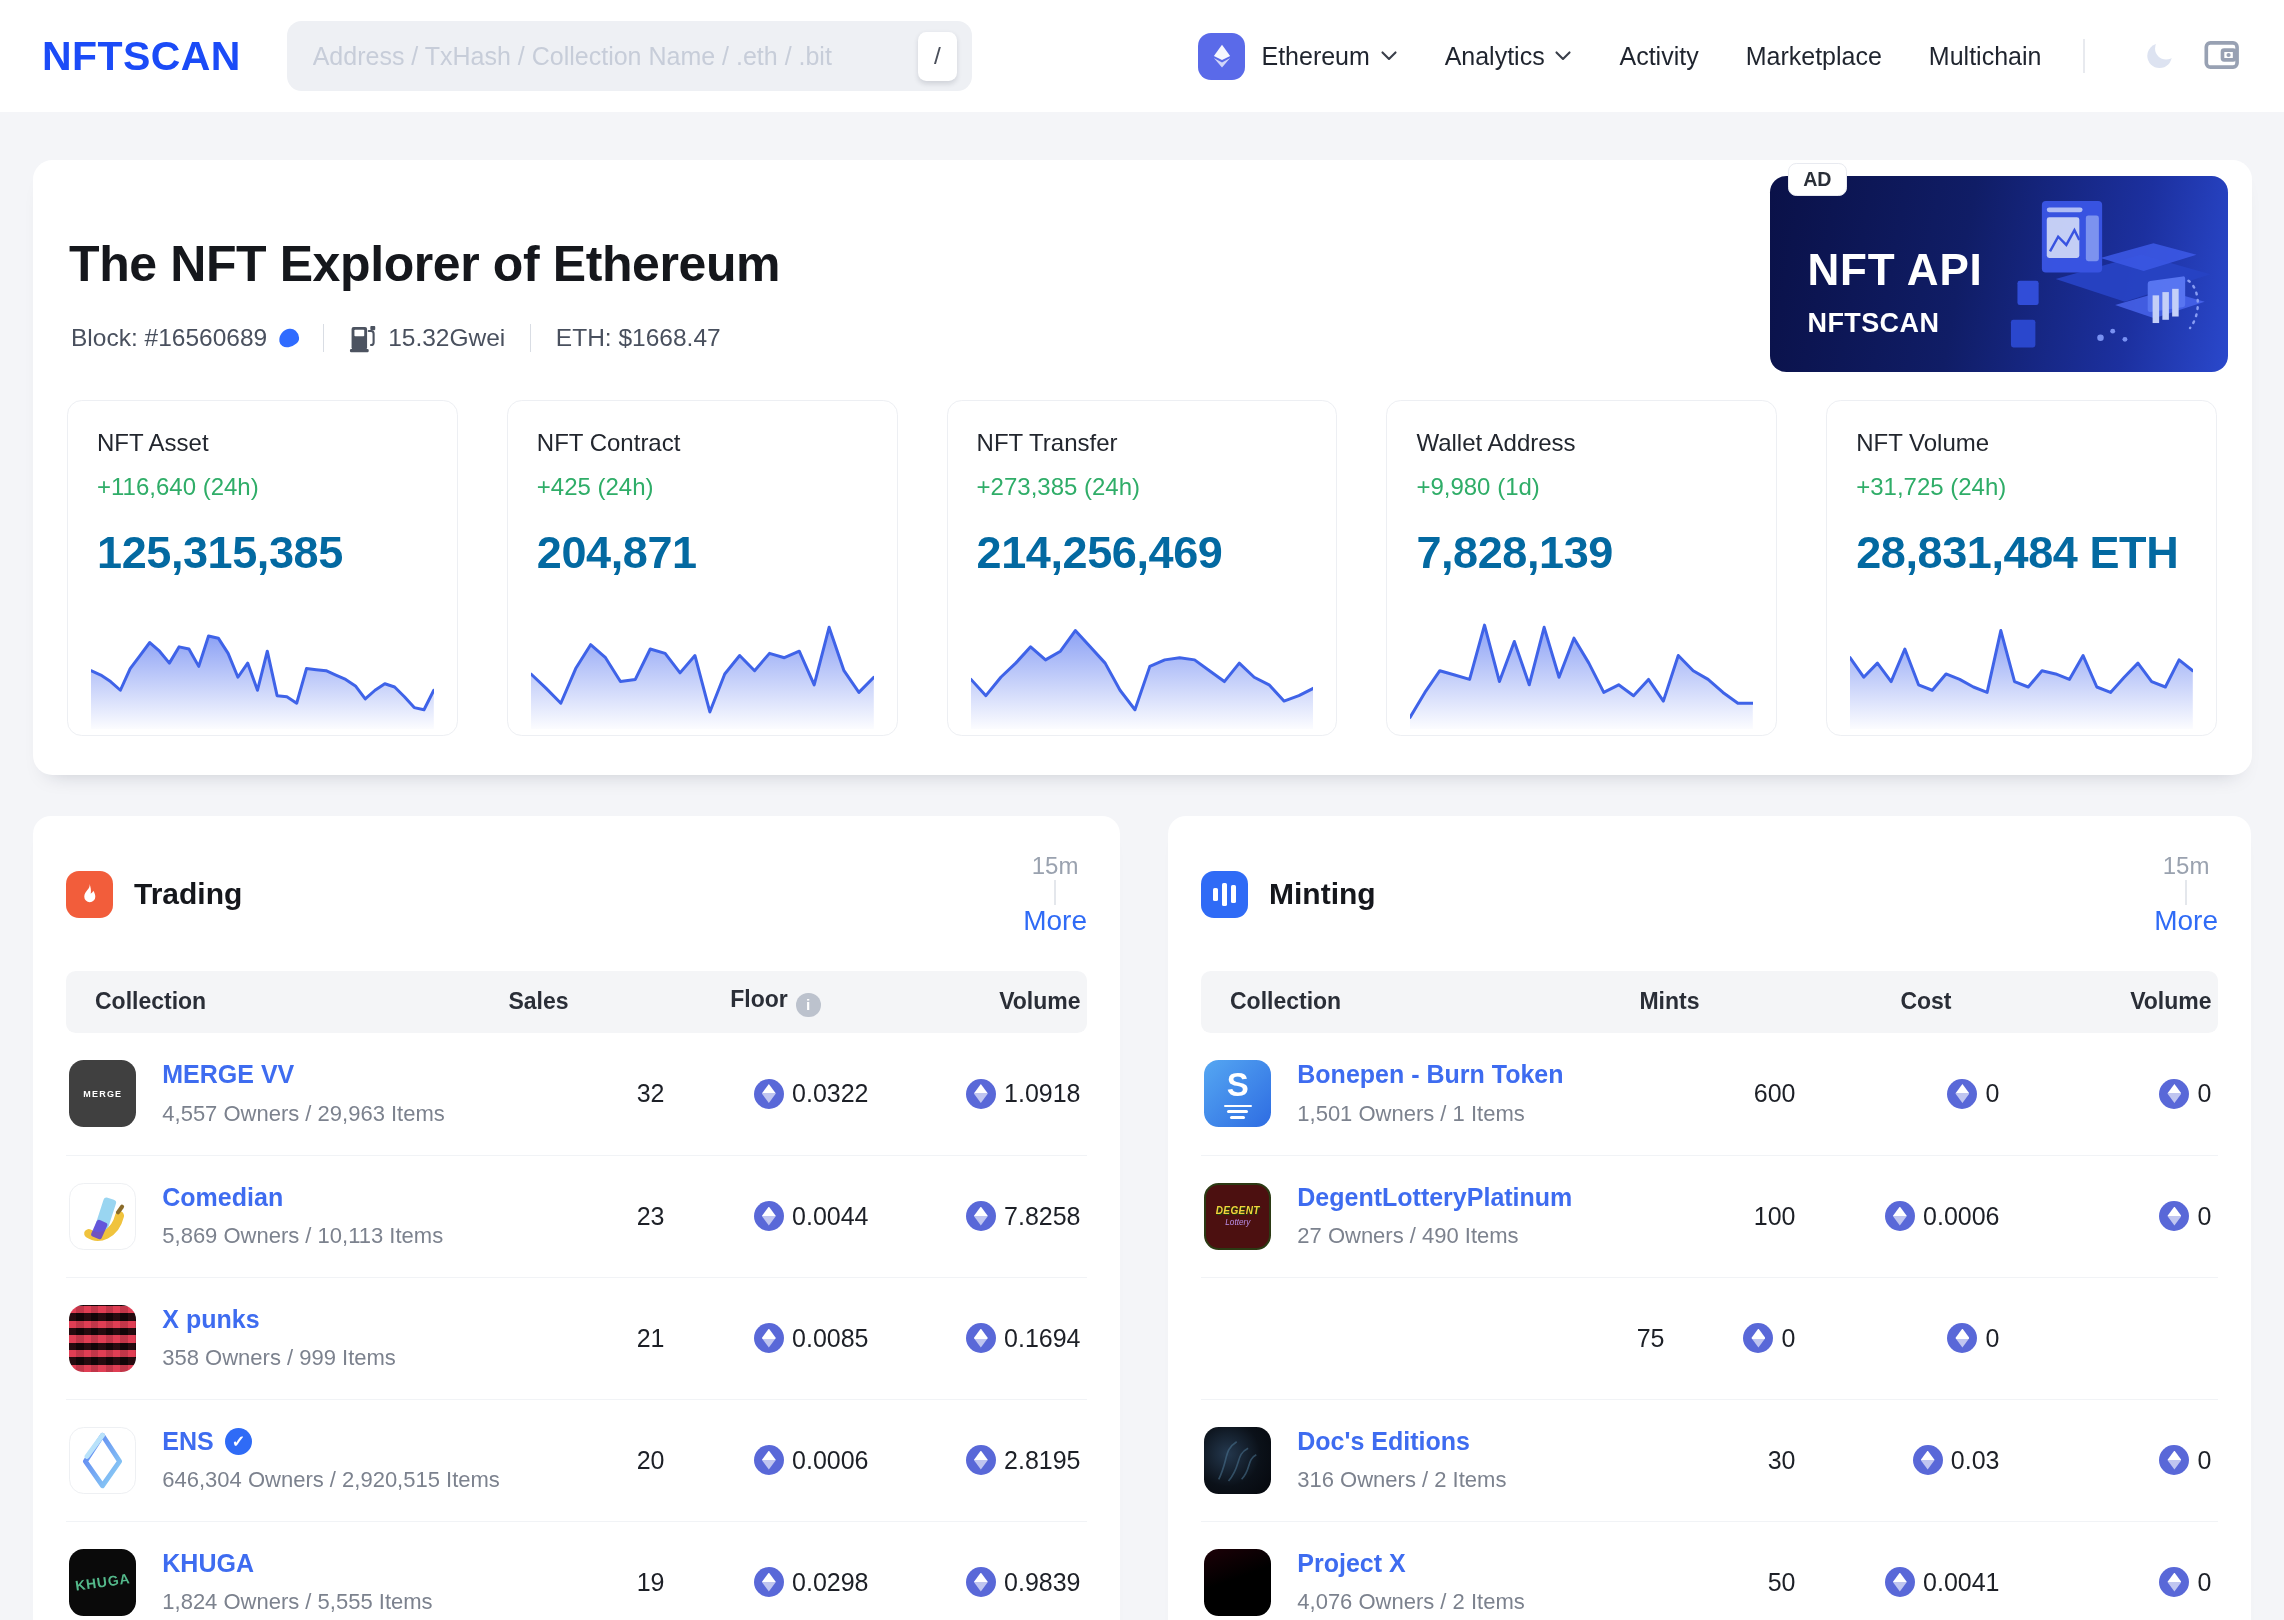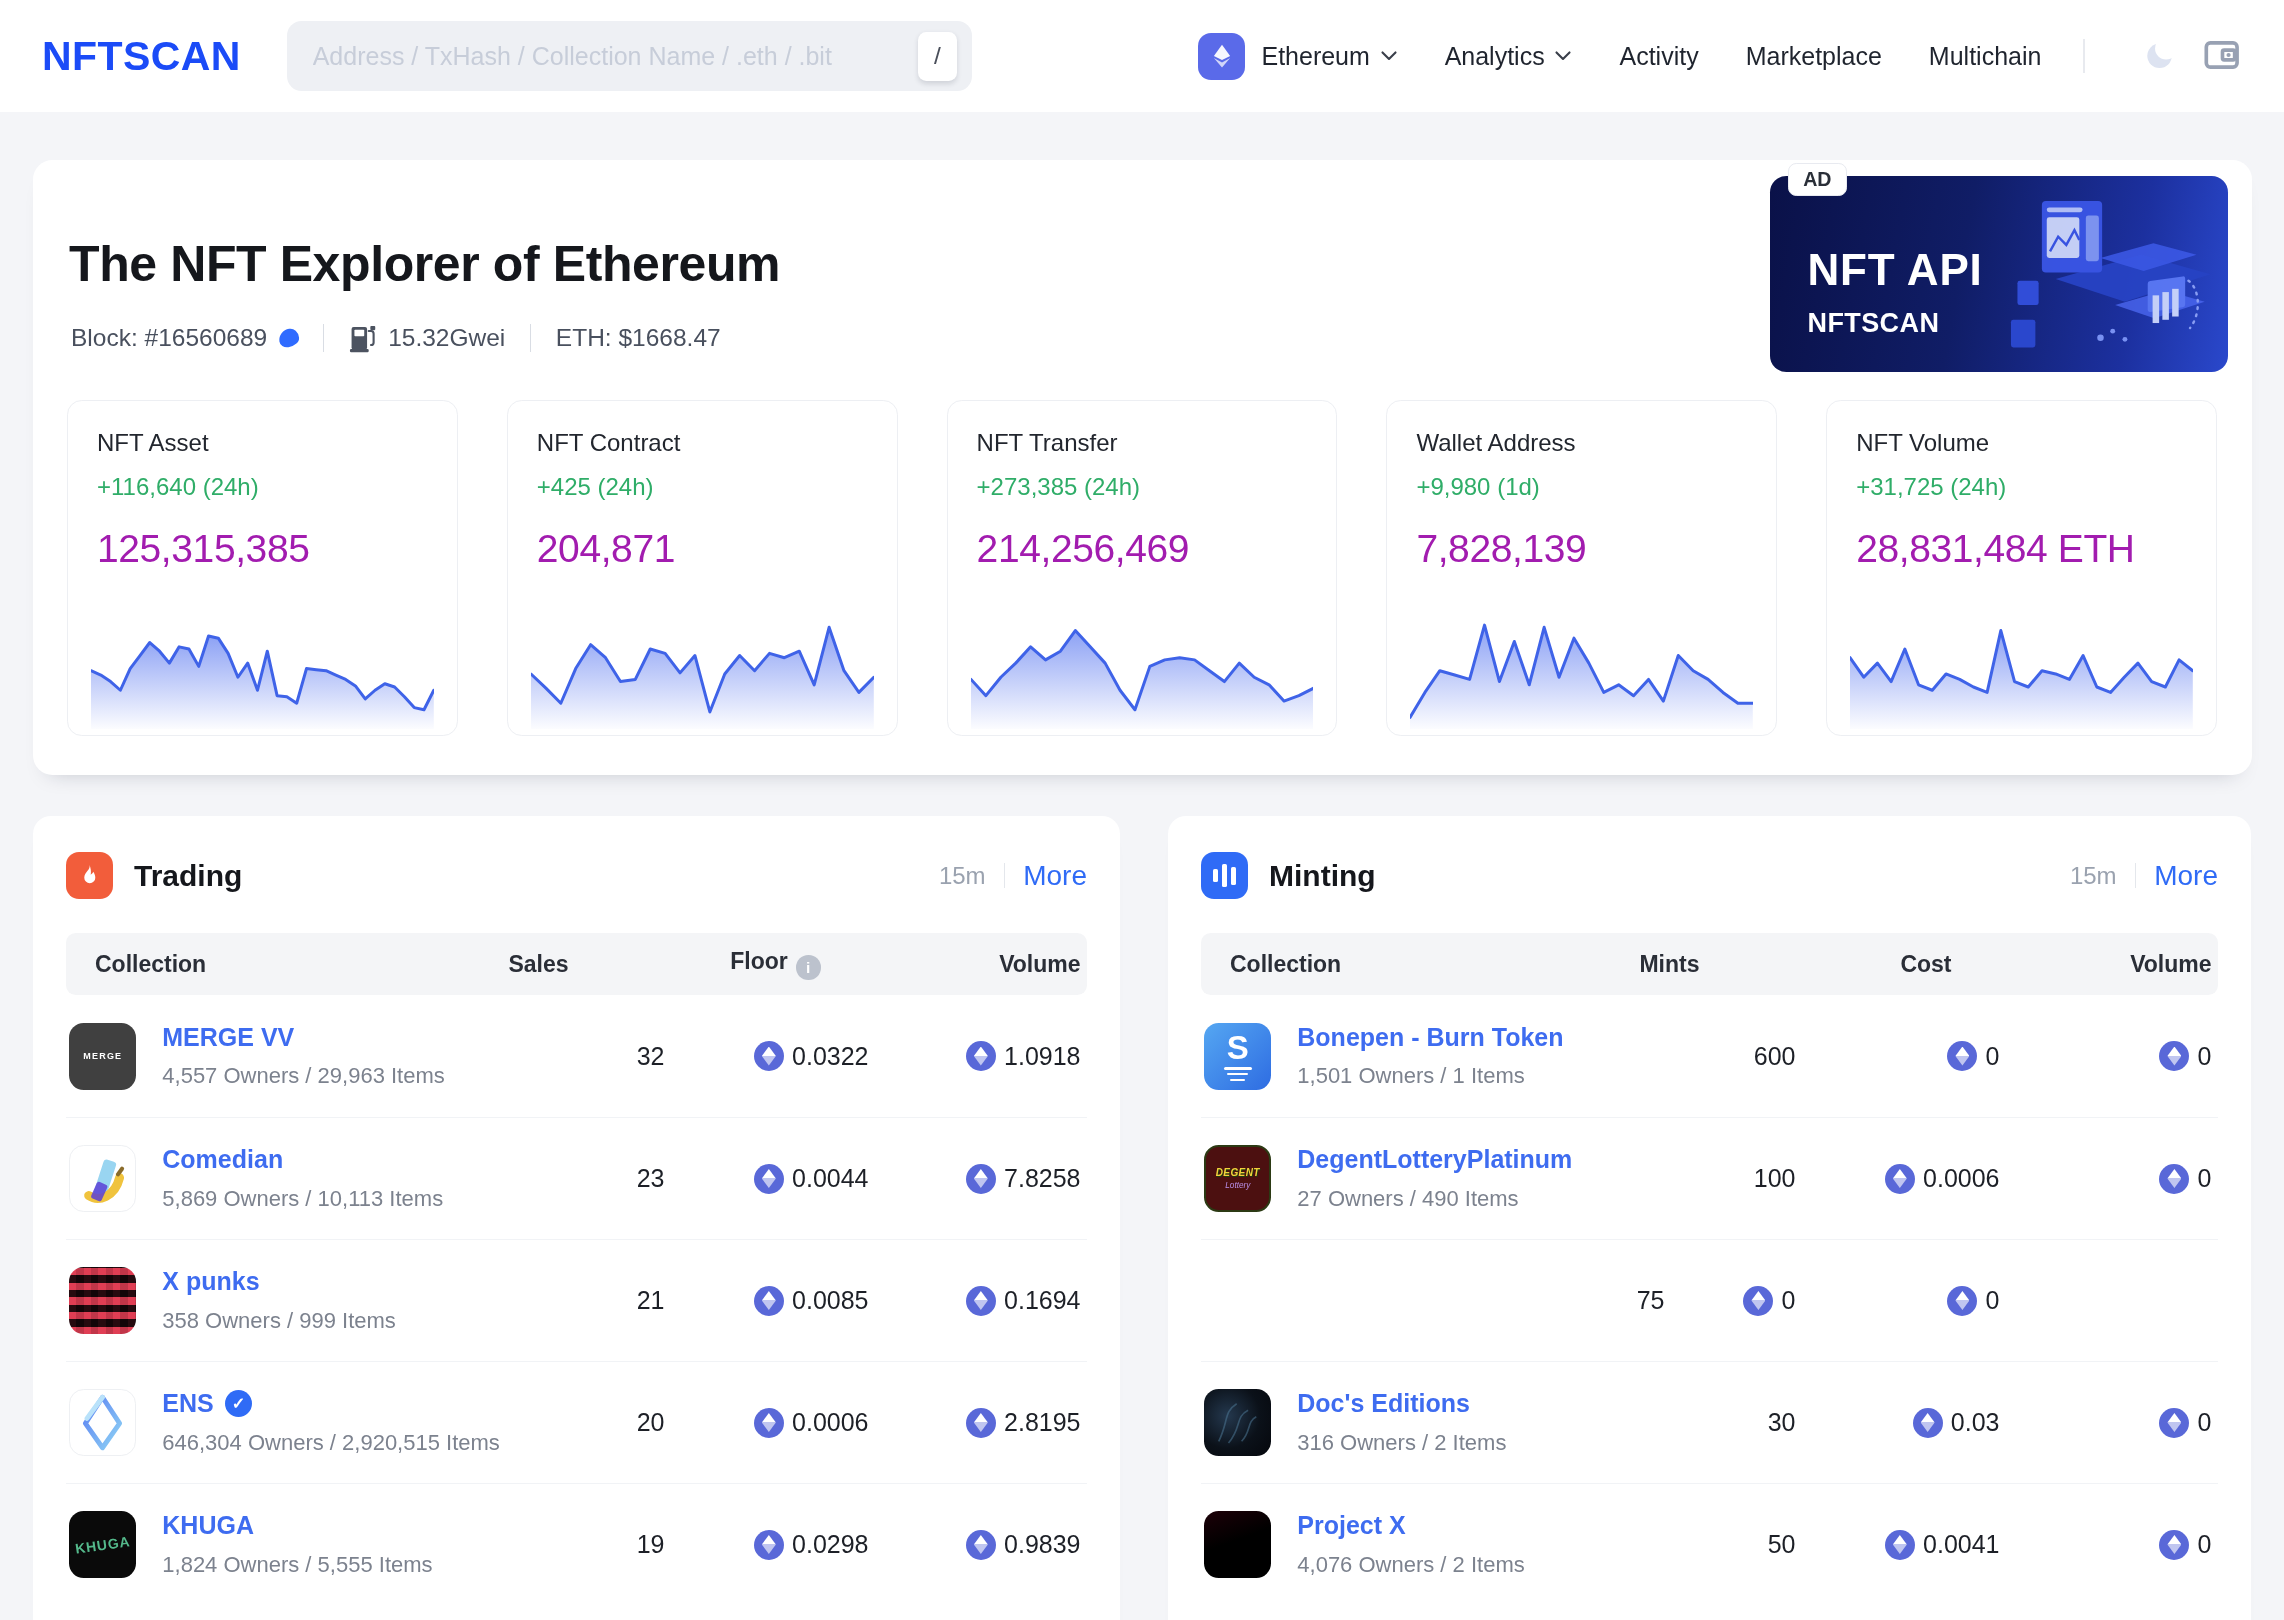--- a/index.html
+++ b/index.html
@@ -42,34 +42,34 @@
   .ad-badge { position:absolute; left:18px; top:-13px; background:#fff; border:0.8px solid #e8eaf0; border-radius:8.2px; padding:3.3px 14.7px 4.9px; font-size:19.6px; font-weight:600; color:#2a2f38; }
   .ad-title { position:absolute; left:38px; top:69px; font-size:44px; font-weight:800; color:#fff; letter-spacing:0.8px; }
   .ad-brand { position:absolute; left:38px; top:132px; font-size:27px; font-weight:900; color:#fff; letter-spacing:0.4px; }
   .ad-art { position:absolute; right:4.9px; top:6.5px; }
 
   
   .stats { position:absolute; left:34px; top:240px; width:2150px; display:flex; gap:49px; }
   .stat-card { flex:1; height:336px; border:1.6px solid #edeff3; border-radius:14.7px; position:relative; overflow:hidden; padding:28px 29px 0; background:#fff; }
   .stat-label { font-size:24px; color:#22262e; }
   .stat-delta { font-size:24px; color:#2fad68; margin-top:16.3px; }
-  .stat-value { font-size:39px; font-weight:400; color:#a21caf; margin-top:26px; letter-spacing:-0.4px; }
+  .stat-value { font-size:45px; font-weight:700; color:#0369a1; margin-top:26px; letter-spacing:-0.4px; }
   .spark { position:absolute; left:23px; right:23px; bottom:6.5px; height:124px; }
 
   
   .section { position:absolute; top:816px; background:#fff; border-radius:18px; box-shadow:0 11.4px 19.6px -16.3px rgba(20,26,50,.2); height:848px; padding:36px 33px 0; }
   .section.trading { left:33px; width:1087px; }
   .section.minting { left:1168px; width:1083px; }
   .sec-head { display:flex; align-items:center; }
   .sec-ico { width:47px; height:47px; border-radius:13px; display:flex; align-items:center; justify-content:center; }
   .sec-ico.flame { background:#f25d3b; }
   .sec-ico.bars { background:#2f6bf6; gap:4.1px; }
   .sec-ico.bars i { display:block; width:4.9px; background:#fff; border-radius:1.6px; }
   .sec-title { font-size:30px; font-weight:700; color:#15171c; margin-left:21px; }
-  .sec-right { margin-left:auto; display:flex; align-items:center; }
+  .sec-right { margin-left:auto; display:flex; align-items:center;flex-direction:column; }
   .interval { font-size:24px; color:#9aa2af; }
   .sec-div { width:1.6px; height:24.5px; background:#e4e7ec; margin:0 18px; }
   .more { font-size:28px; color:#2f6bf6; font-weight:500; cursor:pointer; }
 
   .grid { display:grid; grid-template-columns:1fr 131px 204px 212px; align-items:center; }
   .thead { margin-top:34px; background:#f4f5f7; border-radius:9.8px; height:62px; padding:0 6.5px 0 29px; font-size:23px; font-weight:700; color:#2a2e37;gap:48px; }
   .thead .r { text-align:right; }
   .info-ico { display:inline-flex; width:24.5px; height:24.5px; border-radius:50%; background:#bcc2cd; color:#fff; font-size:15.5px; font-weight:700; align-items:center; justify-content:center; margin-left:8.2px; vertical-align:-3.3px; font-style:normal; }
   .rows { }
   .trow { height:122px; padding:0 6.5px 0 3.3px; cursor:pointer; }

